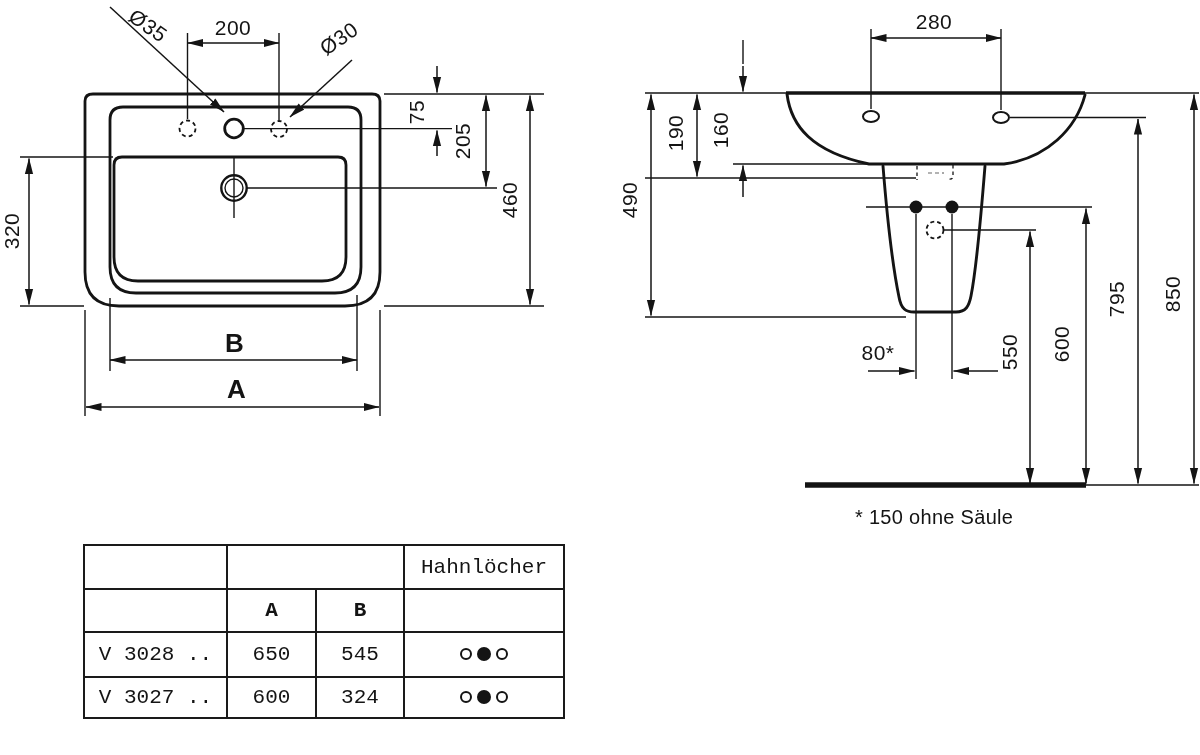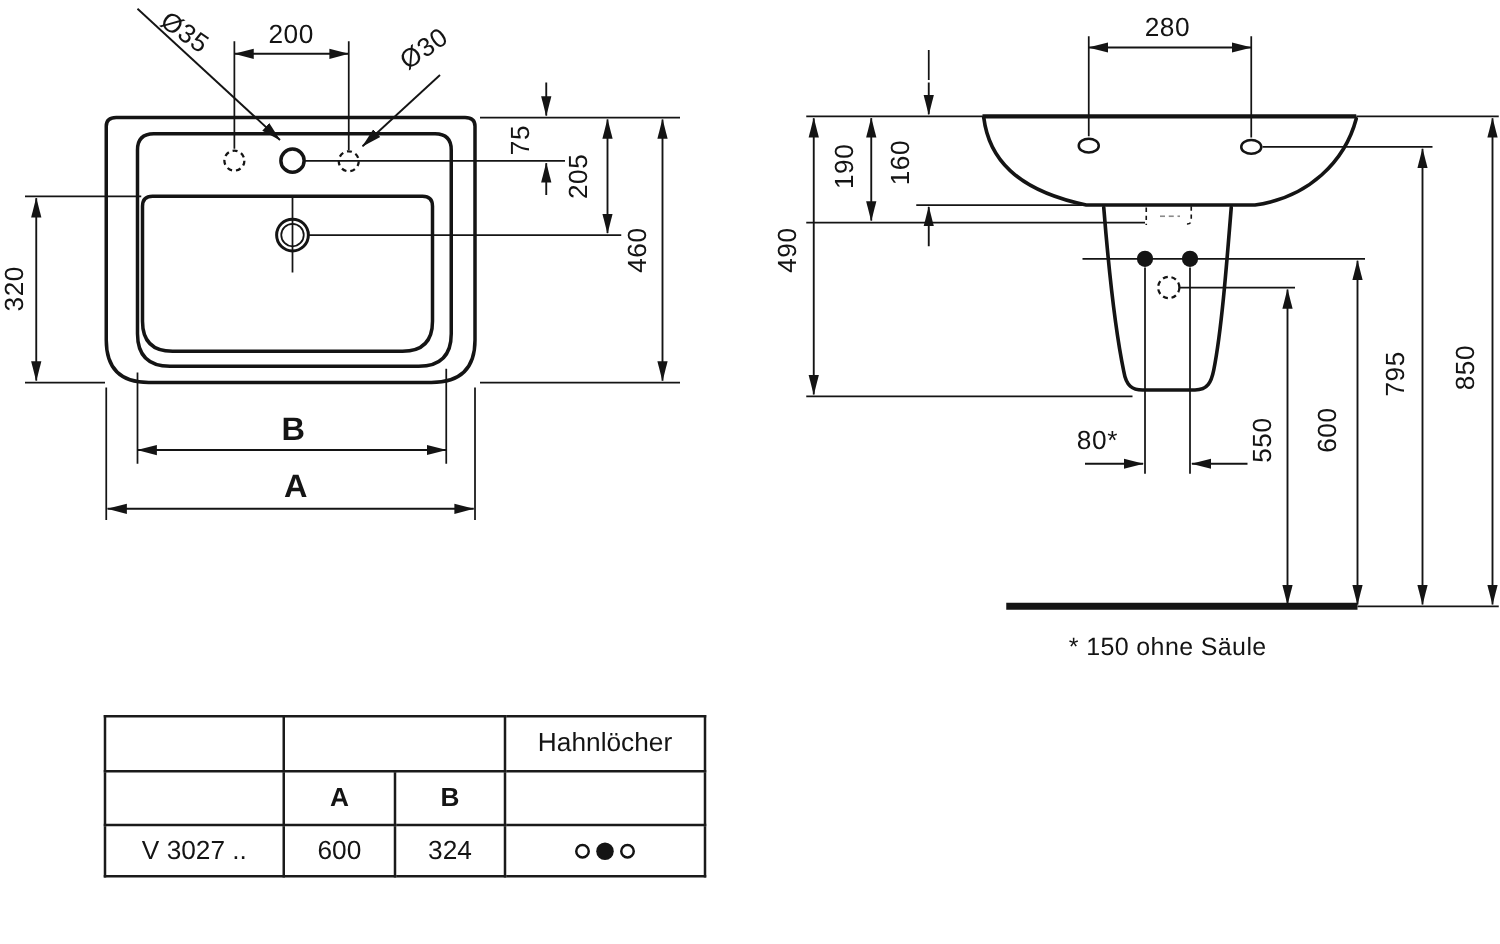--- a/index.html
+++ b/index.html
@@ -5,21 +5,21 @@
   html,body{margin:0;padding:0;background:#fff;}
   #stage{position:relative;width:1200px;height:755px;background:#ffffff;overflow:hidden;
          font-family:"Liberation Sans", sans-serif;color:#141414;}
   svg{position:absolute;left:0;top:0;}
   svg text{fill:#141414;font-family:"Liberation Sans",sans-serif;letter-spacing:0.5px;}
   .dimtext{font-size:21px;}
   .bigtext{font-size:26px;font-weight:bold;letter-spacing:1px;}
   .notetext{font-size:20px;letter-spacing:0.3px;}
 
   
-  .tablewrap{position:absolute;left:83px;top:572px;width:524px;}
+  .tablewrap{position:absolute;left:83px;top:544px;width:524px;font-family:Liberation Mono, monospace;}
   table.spec{border-collapse:collapse;table-layout:fixed;width:480px;
              font-size:21px;color:#141414;}
   table.spec td{border:2px solid #1a1a1a;padding:0;vertical-align:middle;
                 text-align:center;overflow:hidden;}
   tr.r1 td{height:42px;}
   tr.r2 td{height:41px;}
   tr.r3 td{height:43px;}
   tr.r4 td{height:39px;}
   td.model{text-align:left;padding-left:14px;}
   td.ab{font-weight:bold;}
@@ -177,20 +177,26 @@
           <td></td>
           <td colspan="2"></td>
           <td>Hahnlöcher</td>
         </tr>
         <tr class="r2">
           <td></td>
           <td class="ab">A</td>
           <td class="ab">B</td>
           <td></td>
         </tr>
+        <tr class="r3">
+          <td class="model">V 3028 ..</td>
+          <td>650</td>
+          <td>545</td>
+          <td><span class="hole-dot open"></span><span class="hole-dot filled"></span><span class="hole-dot open"></span></td>
+        </tr>
         <tr class="r4">
           <td class="model">V 3027 ..</td>
           <td>600</td>
           <td>324</td>
           <td><span class="hole-dot open"></span><span class="hole-dot filled"></span><span class="hole-dot open"></span></td>
         </tr>
       </tbody>
     </table>
   </div>
 

